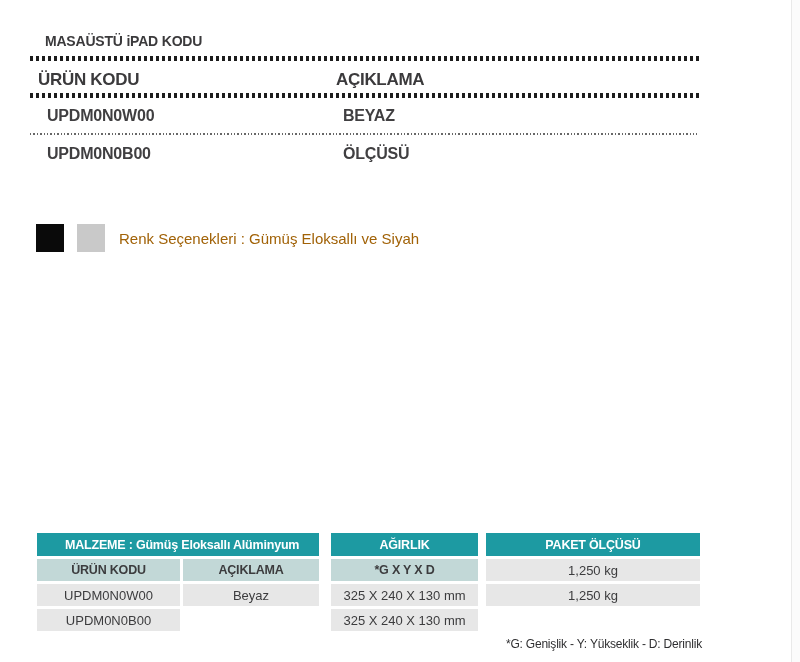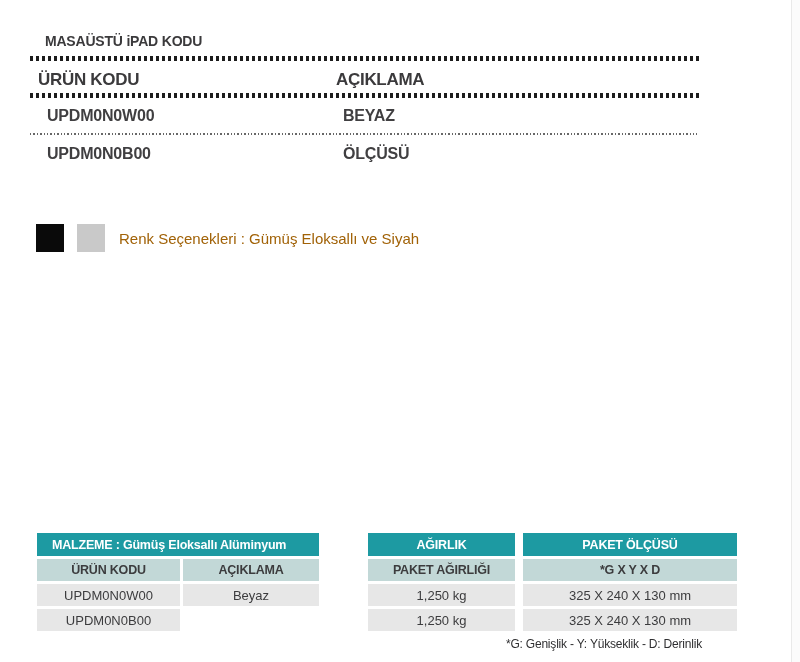--- a/index.html
+++ b/index.html
@@ -32,24 +32,24 @@
   .ptable-row .code{position:absolute;left:47px;font-size:16px;font-weight:bold;letter-spacing:-0.2px;color:#403f41;}
   .ptable-row .desc{position:absolute;left:343px;font-size:16px;font-weight:bold;letter-spacing:-0.2px;color:#403f41;}
   
   .swatch{position:absolute;top:224px;width:28px;height:28px;}
   .swatch-1{left:36px;background:#0a0a0a;}
   .swatch-2{left:77px;background:#c9c9c9;}
   .color-label{position:absolute;left:119px;top:230px;font-size:15px;color:#a16207;}
   
   .tbl{position:absolute;top:533px;display:grid;grid-template-rows:23px 22px 22px 22px;row-gap:3px;}
   .tbl-left{left:37px;width:282px;grid-template-columns:143px 136px;column-gap:3px;}
-  .tbl-right{left:331px;width:371px;grid-template-columns:147px 214px;column-gap:8px;margin-left:37px;}
+  .tbl-right{left:331px;width:371px;grid-template-columns:147px 214px;column-gap:8px;}
   .cell{display:flex;align-items:center;justify-content:center;font-size:12.5px;color:#3c3c3e;}
   .cell-hdr{background:#1d9aa2;color:#ffffff;font-weight:bold;letter-spacing:-0.2px;}
-  .hdr-span{grid-column:1/3;justify-content:flex-start;padding-left:15px;box-sizing:border-box;}
+  .hdr-span{grid-column:1/3;justify-content:flex-start;padding-left:28px;box-sizing:border-box;}
   .cell-sub{background:#c2d8d7;font-weight:bold;letter-spacing:-0.2px;}
   .cell-data{background:#e7e7e7;font-size:13px;}
   
   .footnote{
     position:absolute;right:98px;top:637px;
     font-size:12px;font-weight:normal;letter-spacing:-0.2px;color:#2f2f31;
   }
   .page-edge-line{position:absolute;left:791px;top:0;width:1px;height:662px;background:#e9e9e9;}
   .page-edge-strip{position:absolute;left:792px;top:0;width:8px;height:662px;background:#fbfbfb;}
 </style>
@@ -88,21 +88,20 @@
   <div class="cell cell-sub">ÜRÜN KODU</div>
   <div class="cell cell-sub">AÇIKLAMA</div>
   <div class="cell cell-data">UPDM0N0W00</div>
   <div class="cell cell-data">Beyaz</div>
   <div class="cell cell-data">UPDM0N0B00</div>
 </div>
 
 <div class="tbl tbl-right">
   <div class="cell cell-hdr">AĞIRLIK</div>
   <div class="cell cell-hdr">PAKET ÖLÇÜSÜ</div>
-  <div class="cell cell-sub">PAKET AĞIRLIĞI</div>
   <div class="cell cell-sub">*G X Y X D</div>
   <div class="cell cell-data">1,250 kg</div>
   <div class="cell cell-data">325 X 240 X 130 mm</div>
   <div class="cell cell-data">1,250 kg</div>
   <div class="cell cell-data">325 X 240 X 130 mm</div>
 </div>
 
 <div class="footnote">*G: Genişlik - Y: Yükseklik - D: Derinlik</div>
 
 <div class="page-edge-strip"></div>

